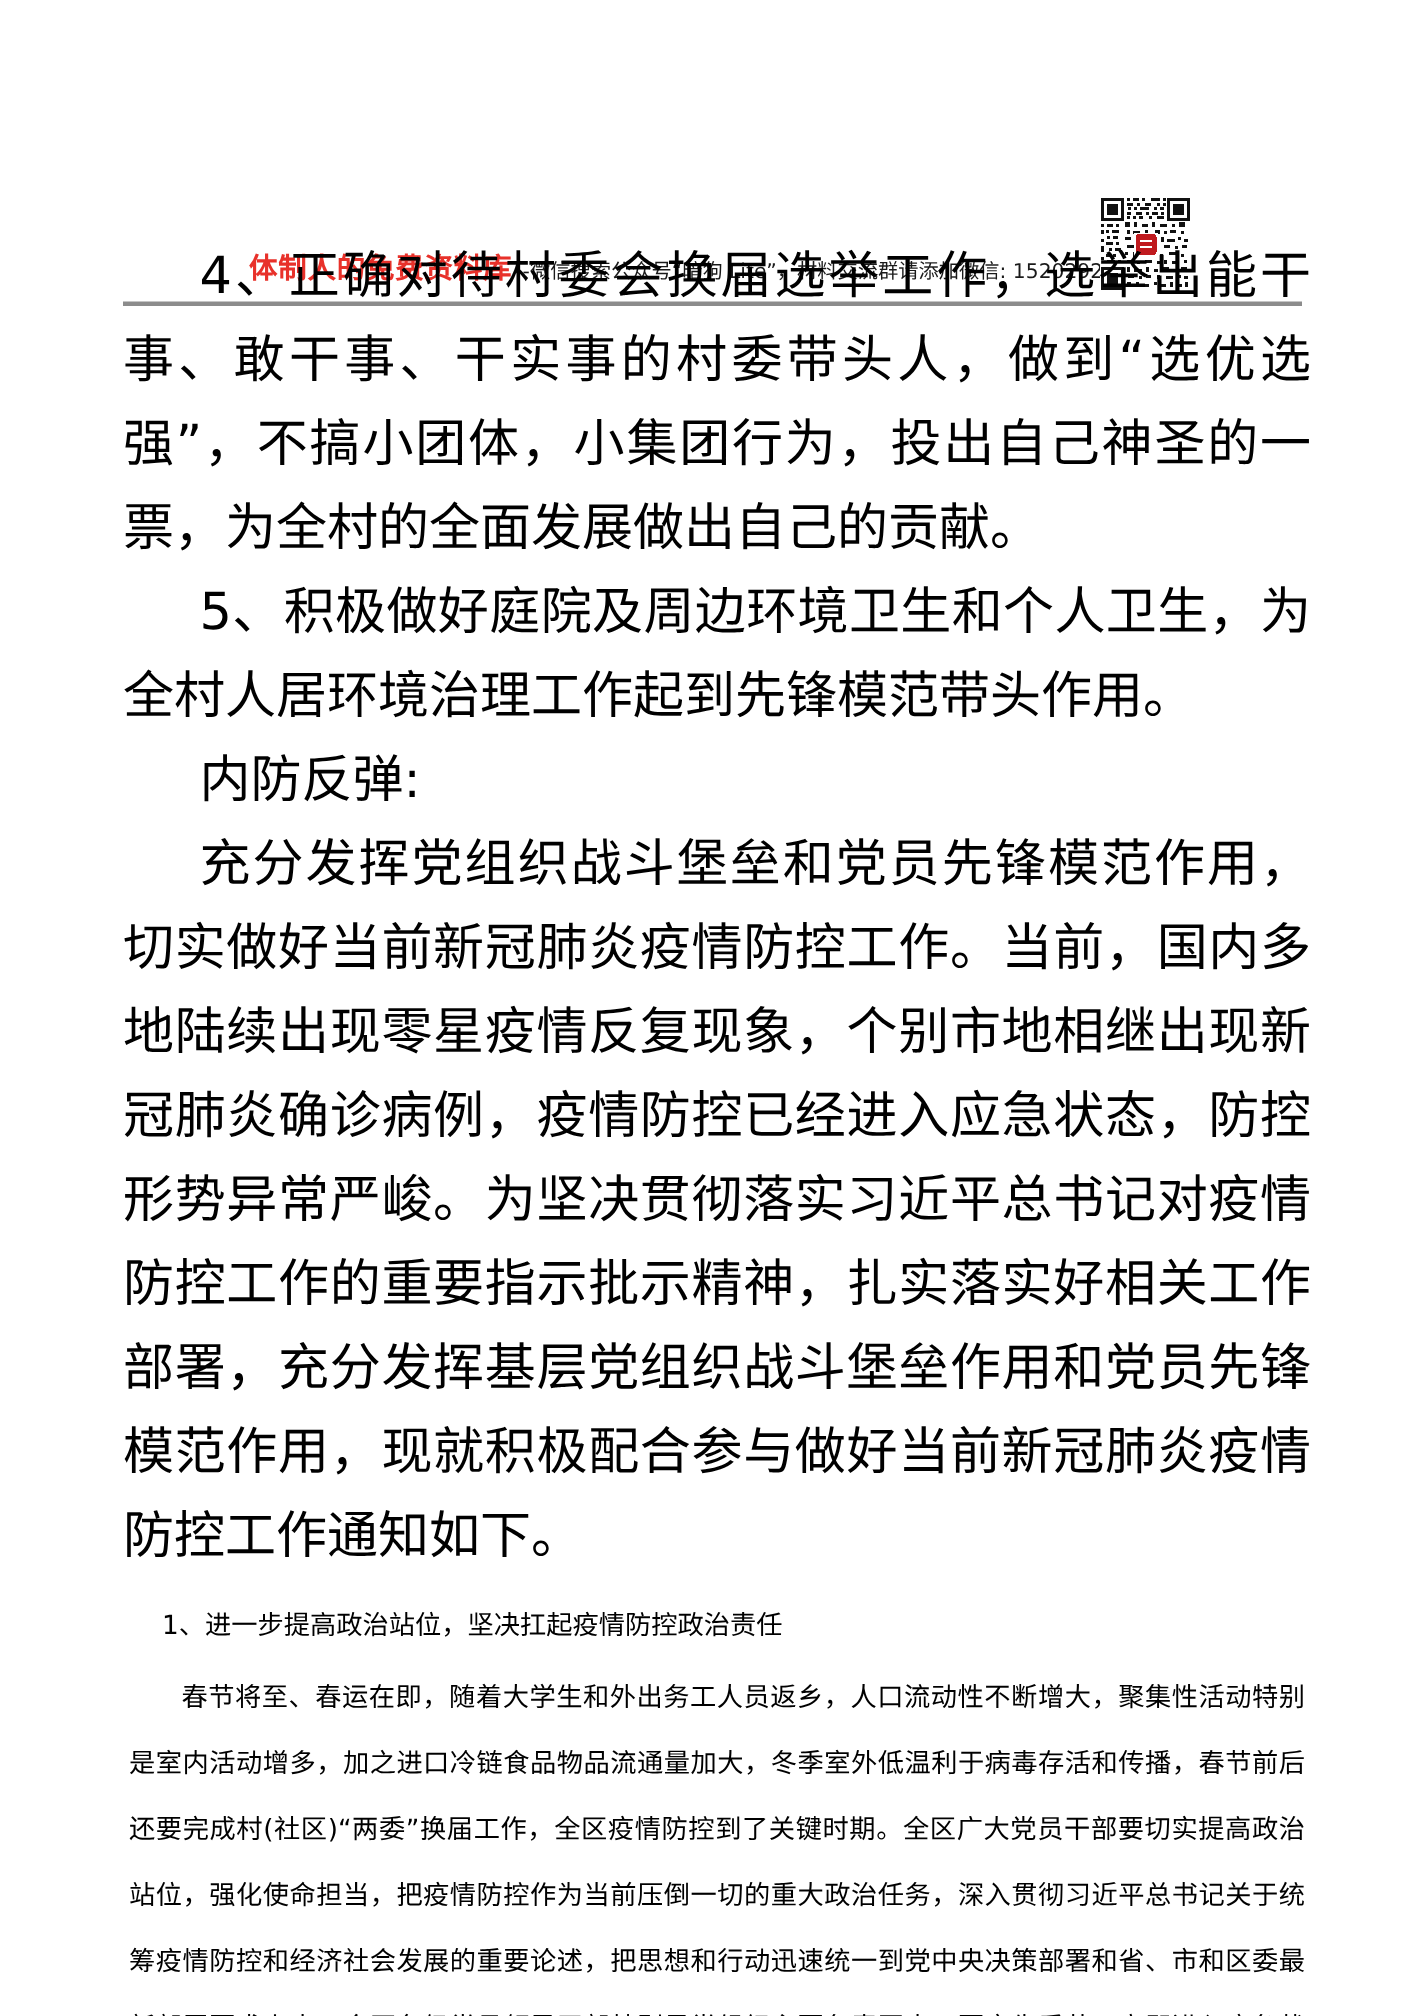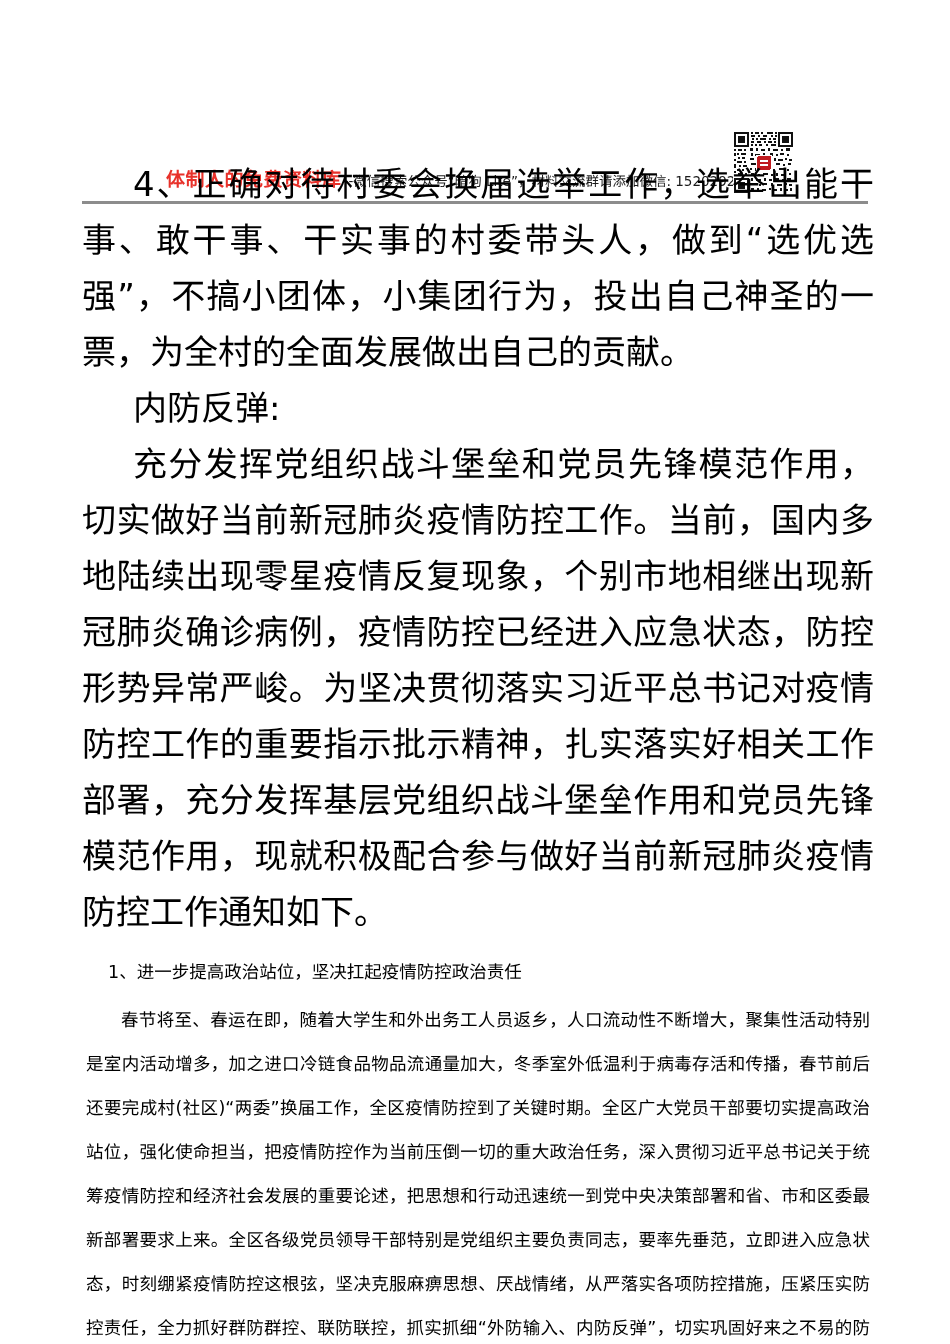--- a/index.html
+++ b/index.html
@@ -267,20 +267,21 @@
       </svg>
     </div>
 
     <div class="header-rule"></div>
   </div>
 
   <div class="body-wrap">
 
     <p class="big">4、正确对待村委会换届选举工作，选举出能干事、敢干事、干实事的村委带头人，做到“选优选强”，不搞小团体，小集团行为，投出自己神圣的一票，为全村的全面发展做出自己的贡献。</p>
 
+    <p class="big">5、积极做好庭院及周边环境卫生和个人卫生，为全村人居环境治理工作起到先锋模范带头作用。</p>
 
     <p class="big">内防反弹:</p>
 
     <p class="big">充分发挥党组织战斗堡垒和党员先锋模范作用，切实做好当前新冠肺炎疫情防控工作。当前，国内多地陆续出现零星疫情反复现象，个别市地相继出现新冠肺炎确诊病例，疫情防控已经进入应急状态，防控形势异常严峻。为坚决贯彻落实习近平总书记对疫情防控工作的重要指示批示精神，扎实落实好相关工作部署，充分发挥基层党组织战斗堡垒作用和党员先锋模范作用，现就积极配合参与做好当前新冠肺炎疫情防控工作通知如下。</p>
 
     <div class="spacer-sm"></div>
 
     <p class="small heading">1、进一步提高政治站位，坚决扛起疫情防控政治责任</p>
 
     <p class="small">春节将至、春运在即，随着大学生和外出务工人员返乡，人口流动性不断增大，聚集性活动特别是室内活动增多，加之进口冷链食品物品流通量加大，冬季室外低温利于病毒存活和传播，春节前后还要完成村(社区)“两委”换届工作，全区疫情防控到了关键时期。全区广大党员干部要切实提高政治站位，强化使命担当，把疫情防控作为当前压倒一切的重大政治任务，深入贯彻习近平总书记关于统筹疫情防控和经济社会发展的重要论述，把思想和行动迅速统一到党中央决策部署和省、市和区委最新部署要求上来。全区各级党员领导干部特别是党组织主要负责同志，要率先垂范，立即进入应急状态，时刻绷紧疫情防控这根弦，坚决克服麻痹思想、厌战情绪，从严落实各项防控措施，压紧压实防控责任，全力抓好群防群控、联防联控，抓实抓细“外防输入、内防反弹”，切实巩固好来之不易的防控成果和积极向好发展态势同时把党员干部在疫情防控中的表现作为评先评优、的重要依据。要加强督促检查，对思想不</p>

